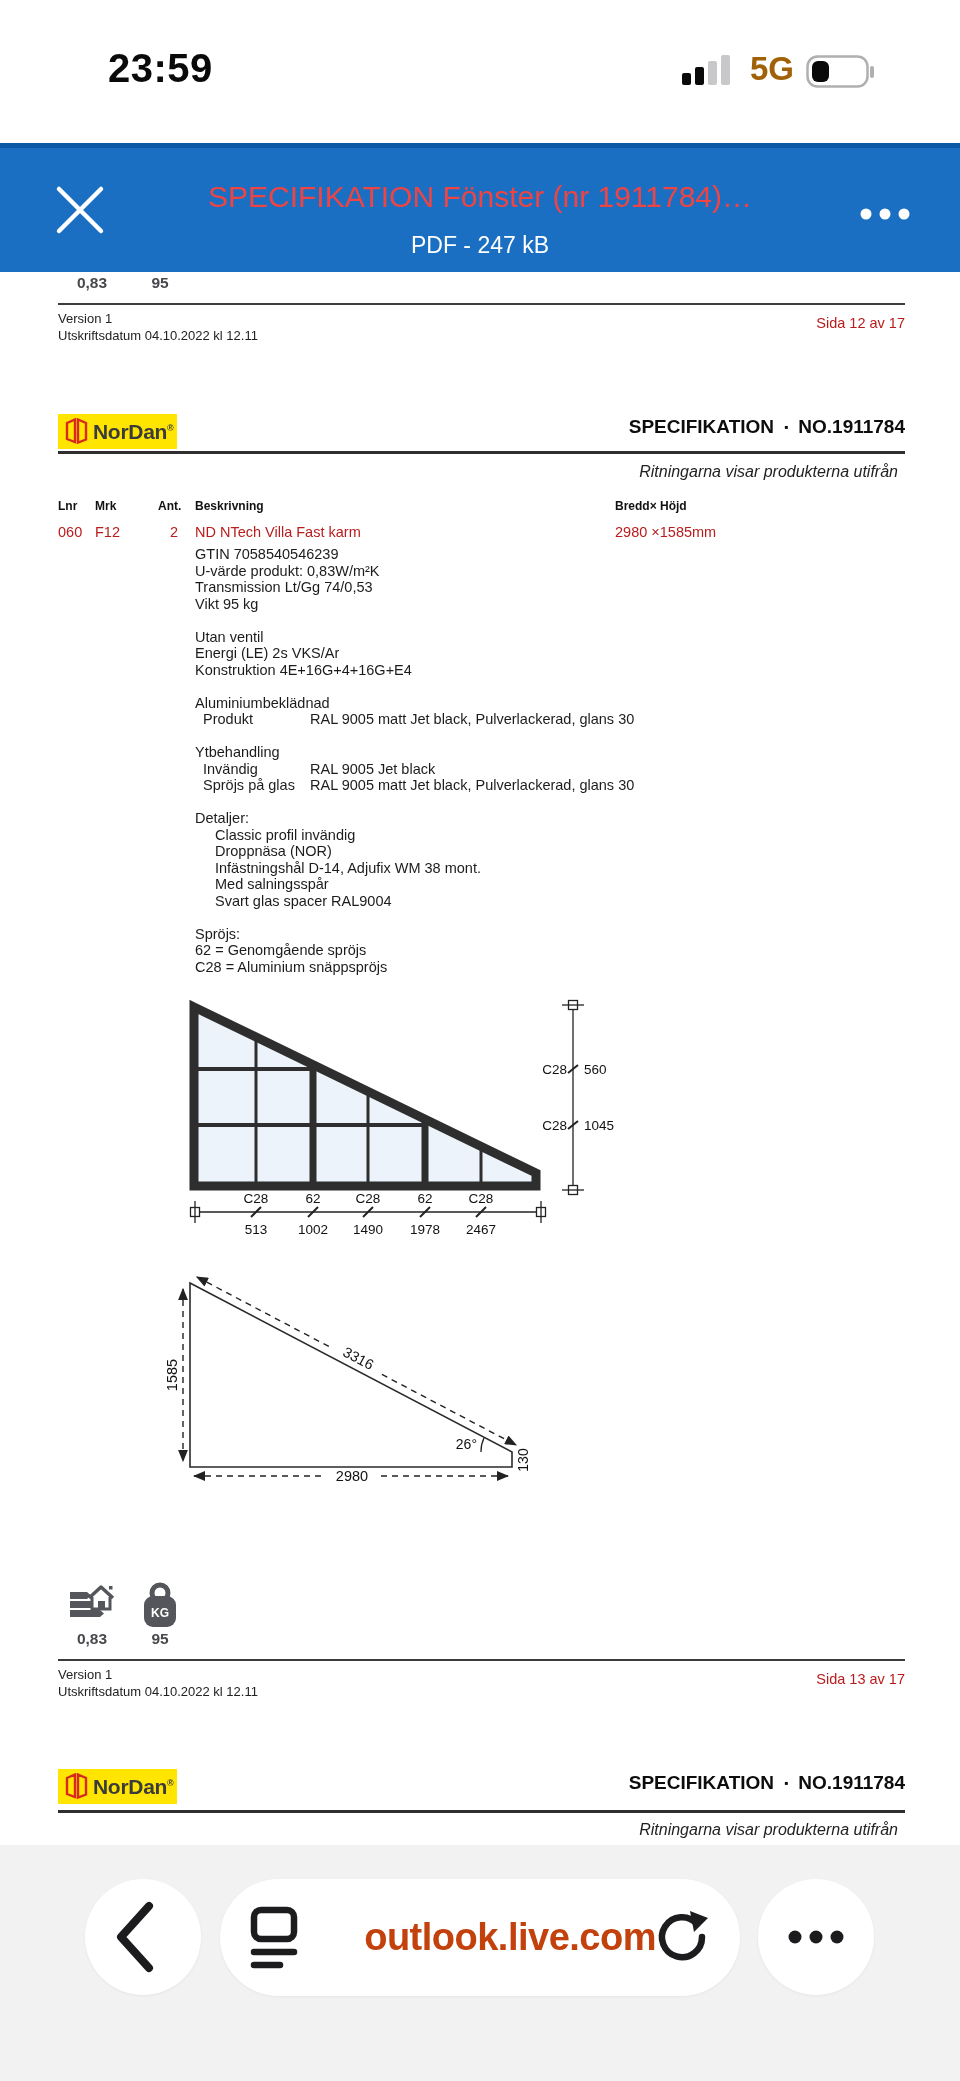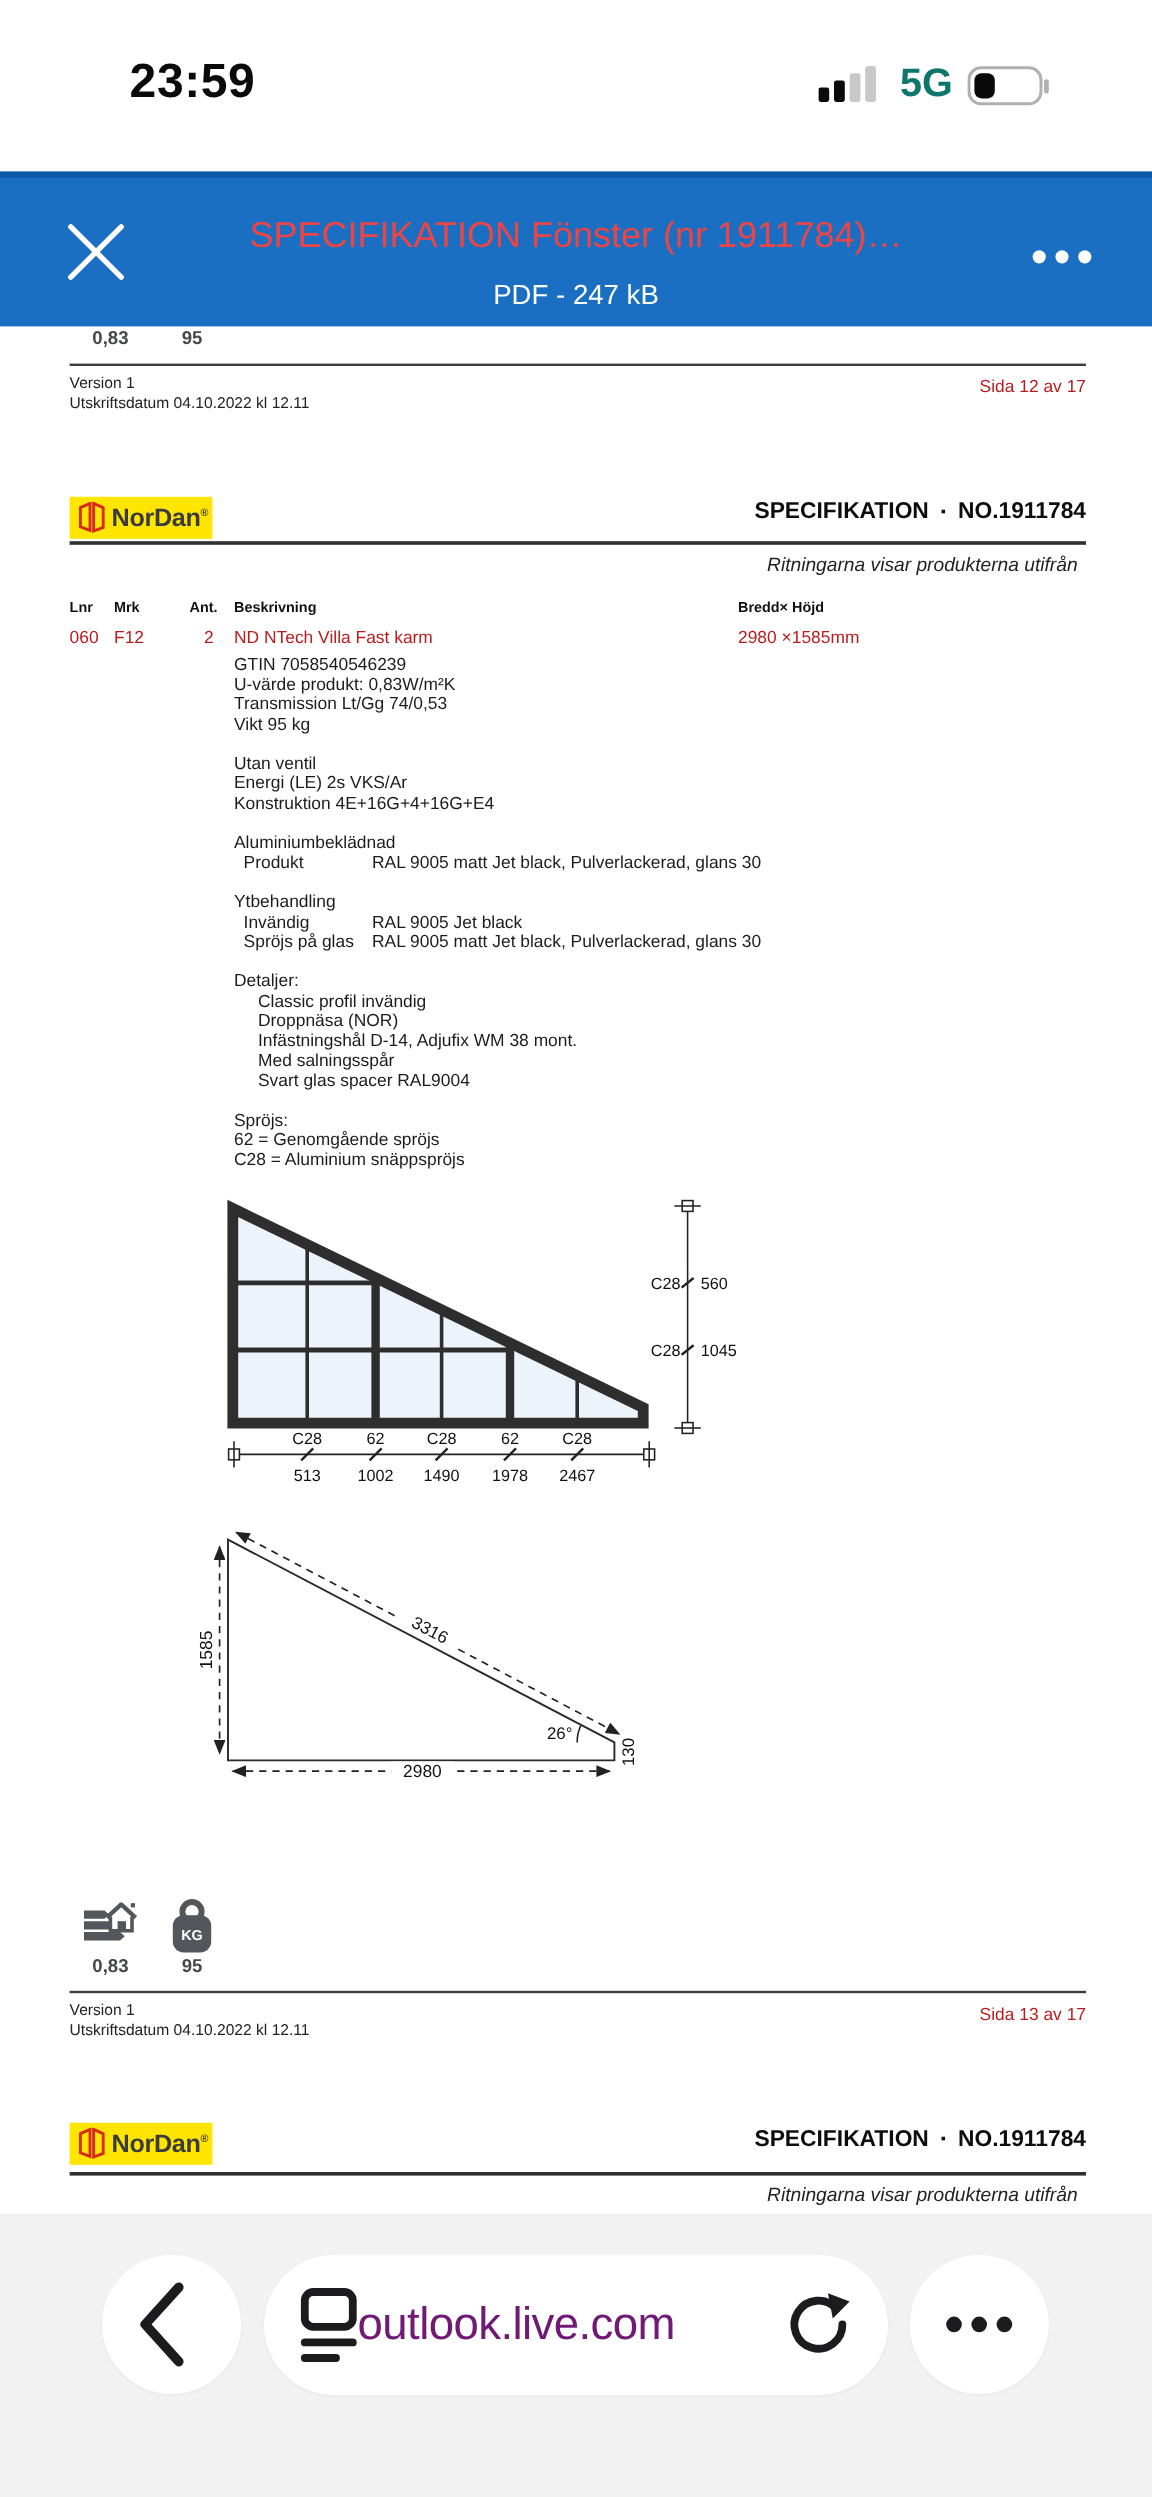--- a/index.html
+++ b/index.html
@@ -1,21 +1,21 @@
 <!DOCTYPE html>
 <html><head>
 <meta charset="utf-8">
 <style>
   html,body{margin:0;padding:0;background:#fff;}
   #screen{position:relative;width:960px;height:2081px;background:#ffffff;overflow:hidden;
           font-family:"Liberation Sans","DejaVu Sans",sans-serif;color:#1c1c1c;}
   .abs{position:absolute;white-space:nowrap;}
   
   .time{left:108px;top:46px;font-size:40px;font-weight:bold;letter-spacing:.5px;color:#0a0a0a;}
-  .fiveg{left:750px;top:50px;font-size:33px;font-weight:bold;color:#0f766e;}
+  .fiveg{left:750px;top:50px;font-size:33px;font-weight:bold;color:#a16207;}
   
   .vheader{left:0;top:143px;width:960px;height:129px;background:#1a6fc2;border-top:5px solid #0d58a6;box-sizing:border-box;}
   .vtitle{left:130px;top:180px;width:700px;text-align:center;font-size:30px;color:#ef4444;overflow:hidden;text-overflow:ellipsis;}
   .vsub{left:130px;top:232px;width:700px;text-align:center;font-size:23px;color:#fff;}
   
   .t13{font-size:13px;color:#222;}
   .t15{font-size:14.5px;color:#b91c1c;}
   .b15{font-size:12px;font-weight:bold;color:#111;}
   .rule{position:absolute;left:58px;width:847px;height:2px;background:#3c3c3c;}
   .rthick{height:2.5px;background:#2f2f2f;}
@@ -33,21 +33,21 @@
   .spec-line.ind1{padding-left:20px;}
   .spec-line.kv{padding-left:8px;}
   .kv-label{display:inline-block;width:107px;}
   
   .icolab{font-size:15.5px;font-weight:bold;color:#46484c;text-align:center;}
   
   .bbar{left:0;top:1845px;width:960px;height:236px;background:#f2f2f2;}
   .bcircle{position:absolute;width:116px;height:116px;border-radius:58px;background:#fff;box-shadow:0 1px 3px rgba(0,0,0,.05);}
   .bpill{position:absolute;left:220px;top:1879px;width:520px;height:117px;border-radius:59px;background:#fff;
          box-shadow:0 1px 3px rgba(0,0,0,.05);display:flex;align-items:center;padding:0 30px;box-sizing:border-box;}
-  .burl{flex:1;text-align:left;font-size:38px;font-weight:400;color:#701a75;letter-spacing:-.5px;}
+  .burl{flex:1;text-align:right;font-size:38px;font-weight:700;color:#c2410c;letter-spacing:-.5px;}
   svg{position:absolute;}
   svg.inline{position:static;}
 </style>
 </head>
 <body>
 
 <div id="screen">
 
   <div class="abs time">23:59</div>
   <svg style="left:682px;top:53px" width="56" height="34" viewBox="0 0 56 34">

